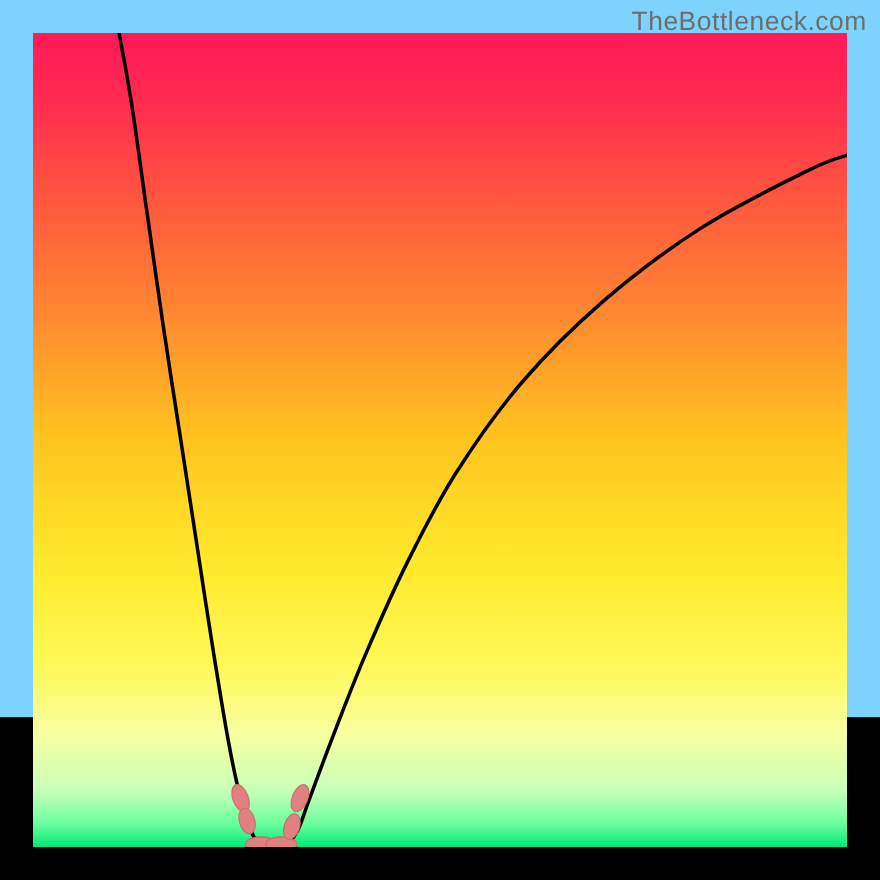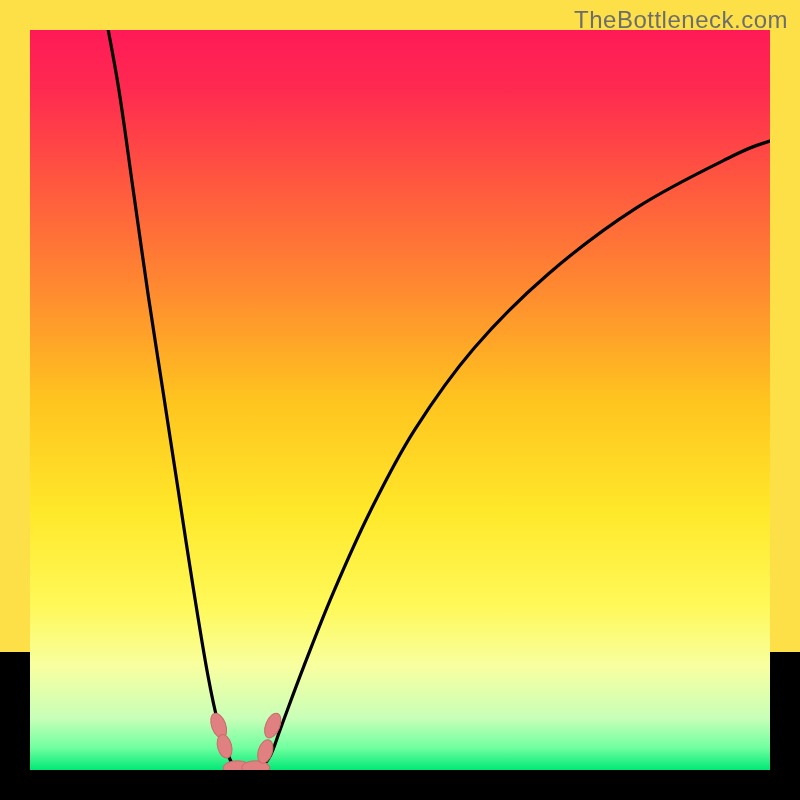--- a/index.html
+++ b/index.html
@@ -8,21 +8,21 @@
     width: 800px;
     height: 800px;
     background: #000;
     overflow: hidden;
     font-family: Arial, Helvetica, sans-serif;
   }
   .stage {
     position: relative;
     width: 800px;
     height: 652px;
-    background: #fde047;
+    background: #7dd3fc;
   }
   .watermark {
     position: absolute;
     top: 6px;
     right: 12px;
     color: #6d6d6d;
     font-size: 24px;
     font-weight: 500;
     letter-spacing: 0.5px;
   }

